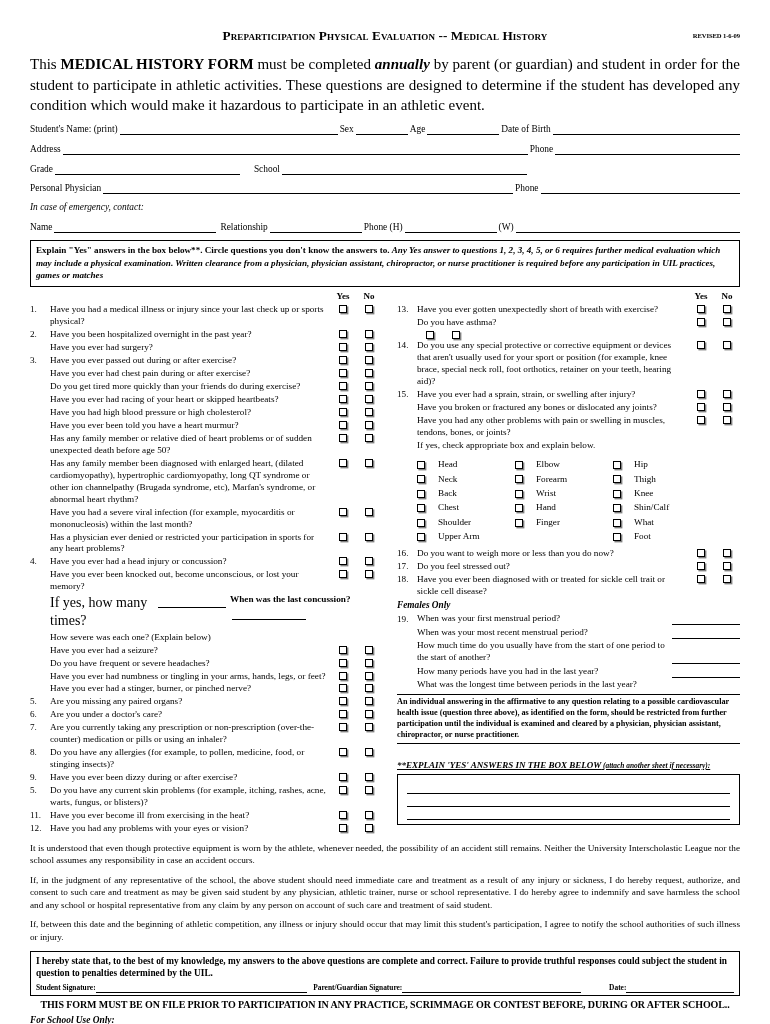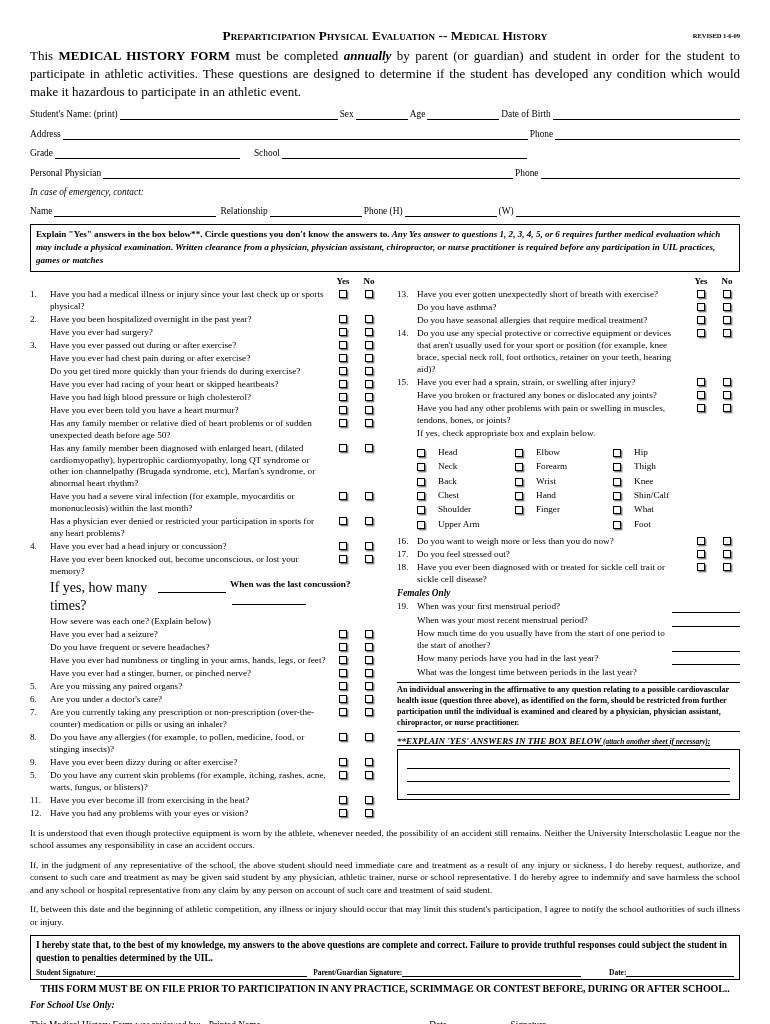--- a/index.html
+++ b/index.html
@@ -18,21 +18,21 @@
   
   .title-row { display: flex; align-items: center; justify-content: center; position: relative; }
   .doc-title {
     font-weight: bold; font-size: 13.2px; letter-spacing: .1px;
     font-variant: small-caps; text-align: center; white-space: nowrap;
   }
   .revised {
     position: absolute; right: 0; top: 4px;
     font-weight: bold; font-size: 6.6px; letter-spacing: -.1px;
   }
-  .intro { margin-top: 2px; text-align: justify; font-size: 13px; line-height: 1.38; }
+  .intro { margin-top: 9px; text-align: justify; font-size: 15px; line-height: 1.38; }
   .intro b { font-variant: small-caps; font-weight: bold; }
   .intro i { font-style: italic; font-weight: bold; }
 
   
   .frow { display: flex; align-items: flex-end; margin-top: 7.5px; font-size: 9.4px; white-space: nowrap; }
   .flabel { padding-right: 2px; }
   .fline { border-bottom: 1px solid #000; flex: 0 0 auto; height: 10px; }
   .fline.grow { flex: 1 1 auto; }
   .emerg { font-style: italic; margin-top: 7px; font-size: 9.4px; }
 
@@ -89,21 +89,21 @@
   .qline .num { width: 20px; flex: 0 0 20px; font-size: 9.2px; }
   .qline .txt { flex: 1 1 auto; font-size: 9.2px; line-height: 1.3; }
   .qline .ln { width: 68px; flex: 0 0 68px; border-bottom: 1.4px solid #000; height: 9px; }
   .qline .ln.none { border-bottom: none; }
 
   .cardio-note {
     border-top: 1.3px solid #000; border-bottom: 1.3px solid #000;
     margin-top: 3px; padding: 2px 0 2px 0;
     font-weight: bold; font-size: 8.2px; line-height: 1.34;
   }
-  .explain-yes-title { font-weight: bold; font-style: italic; font-size: 9px; margin-top: 4px; }
+  .explain-yes-title { font-weight: bold; font-style: italic; font-size: 9px; margin-top: 16px; }
   .explain-yes-title .u { text-decoration: underline; }
   .explain-yes-title .small { font-size: 7.4px; font-style: italic; font-weight: bold; text-decoration: underline; }
   .explain-yes-box { border: 1.6px solid #000; margin-top: 2px; padding: 6px 9px 4px 9px; }
   .explain-yes-box .wline { border-bottom: 1.2px solid #000; height: 13px; }
 
   
   .foot { }
   .fp { text-align: justify; font-size: 9.2px; line-height: 1.36; margin-top: 7px; }
 
   .hereby-box { border: 1.6px solid #000; margin-top: 7px; padding: 3px 5px 2px 5px; }
@@ -570,21 +570,20 @@
               <div class="slot">
                 <span class="cb"></span>
               </div>
               <div class="slot">
                 <span class="cb"></span>
               </div>
             </div>
           </div>
           <div class="q">
             <div class="num"></div>
-            <div class="txt">Do you have seasonal allergies that require medical treatment?</div>
             <div class="boxes">
               <div class="slot">
                 <span class="cb"></span>
               </div>
               <div class="slot">
                 <span class="cb"></span>
               </div>
             </div>
           </div>
           <div class="q">

